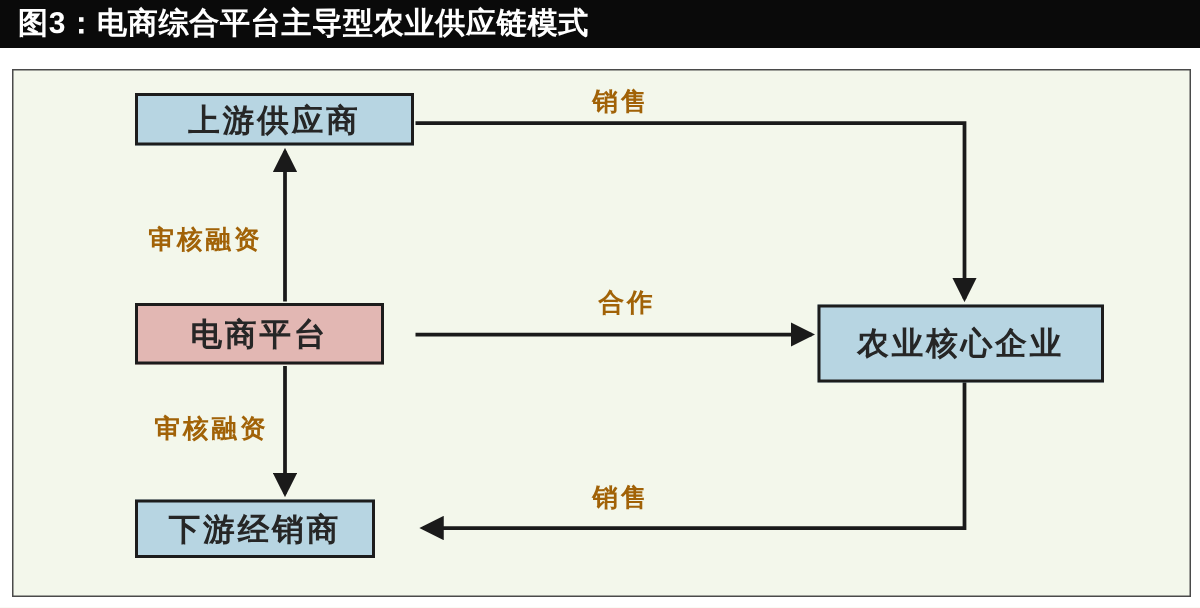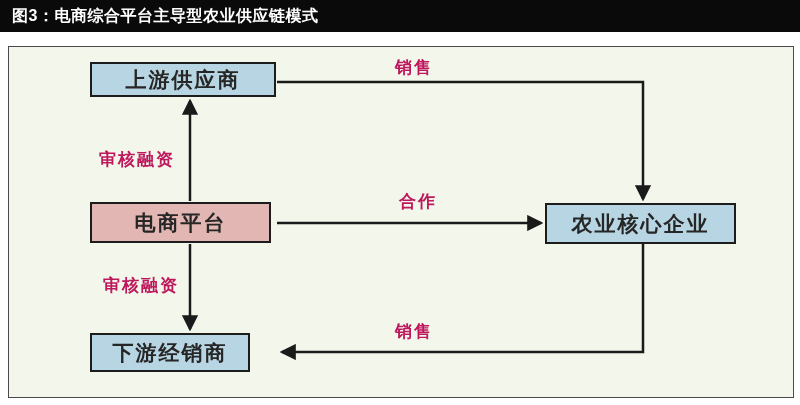--- a/index.html
+++ b/index.html
@@ -8,45 +8,45 @@
     background: #ffffff;
     font-family: "Liberation Sans", "DejaVu Sans", sans-serif;
     position: relative;
     overflow: hidden;
   }
   .stage { position: absolute; left: 0; top: 0; width: 800px; height: 405px; }
   .title-bar {
     position: absolute; left: 0; top: 0; width: 800px; height: 32px;
     background: var(--title-bar-bg, #0a0a0a);
     color: var(--title-text, #ffffff);
-    font-size: 16px; font-weight: 700; line-height: 32px;
+    font-size: 20px; font-weight: 700; line-height: 32px;
     padding-left: 12px; letter-spacing: 0.5px;
     white-space: nowrap;
   }
   .panel {
     position: absolute; left: 8px; top: 46px; width: 786px; height: 352px;
     background: var(--panel-bg, #f3f7eb);
     border: 1px solid #4a4a4a;
   }
   .node {
     position: absolute;
     display: flex; align-items: center; justify-content: center;
     border: 2px solid #1c1c1c;
     font-size: 21px; font-weight: 600; color: #262626;
     letter-spacing: 2px; white-space: nowrap;
   }
   .node-blue { background: var(--node-blue, #b7d5e2); }
   .node-pink { background: var(--node-pink, #e2b7b3); }
   #node-upstream   { left: 90px;  top: 62px;  width: 186px; height: 35px; }
-  #node-platform   { left: 90px;  top: 202px; width: 181px; height: 41px; }
+  #node-platform   { left: 90px;  top: 202px; width: 166px; height: 41px; }
   #node-downstream { left: 90px;  top: 333px; width: 160px; height: 39px; }
-  #node-core       { left: 545px; top: 203px; width: 191px; height: 41px; }
+  #node-core       { left: 545px; top: 203px; width: 191px; height: 52px; }
   .edge-label {
     position: absolute;
-    font-size: 17px; font-weight: 600; color: #be185d;
+    font-size: 17px; font-weight: 600; color: #a16207;
     letter-spacing: 2px; white-space: nowrap;
   }
   .centered { width: 80px; text-align: center; }
   #label-sale-top     { left: 374px; top: 56px; }
   #label-finance-up   { left: 99px;  top: 148px; }
   #label-cooperate    { left: 378px; top: 190px; }
   #label-finance-down { left: 103px; top: 274px; }
   #label-sale-bottom  { left: 374px; top: 320px; }
   svg.arrows {
     position: absolute; left: 0; top: 0; width: 800px; height: 405px;

